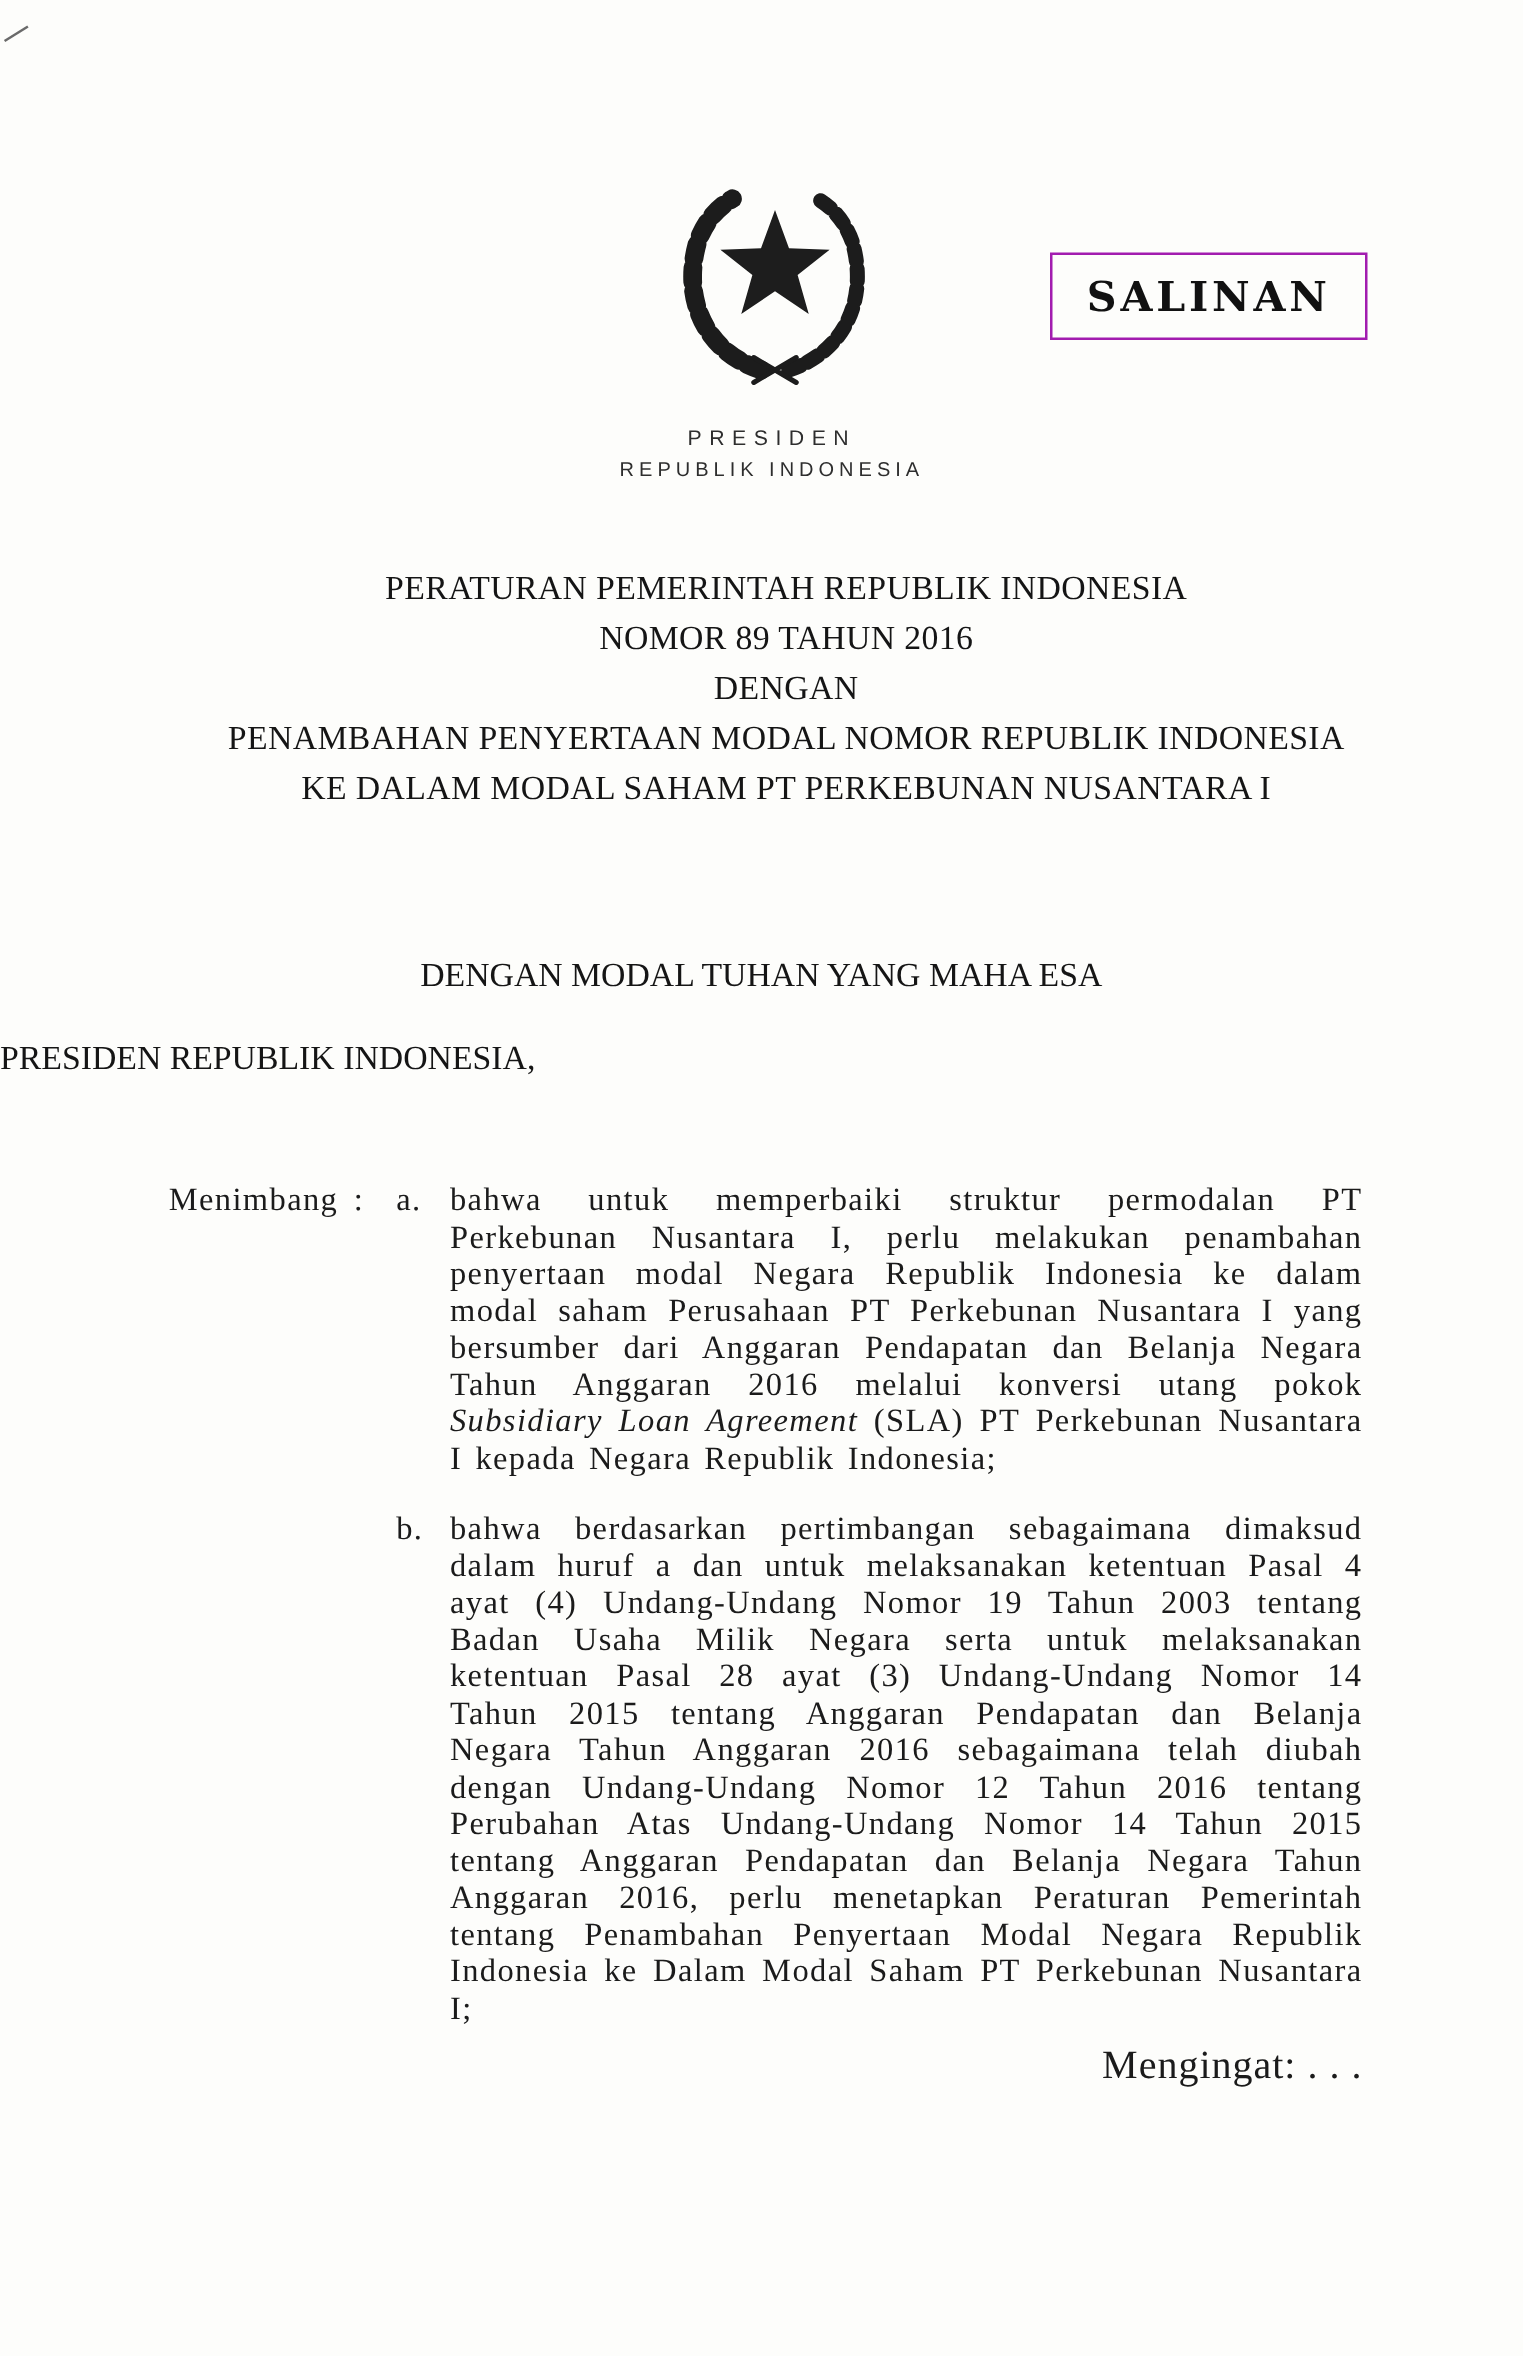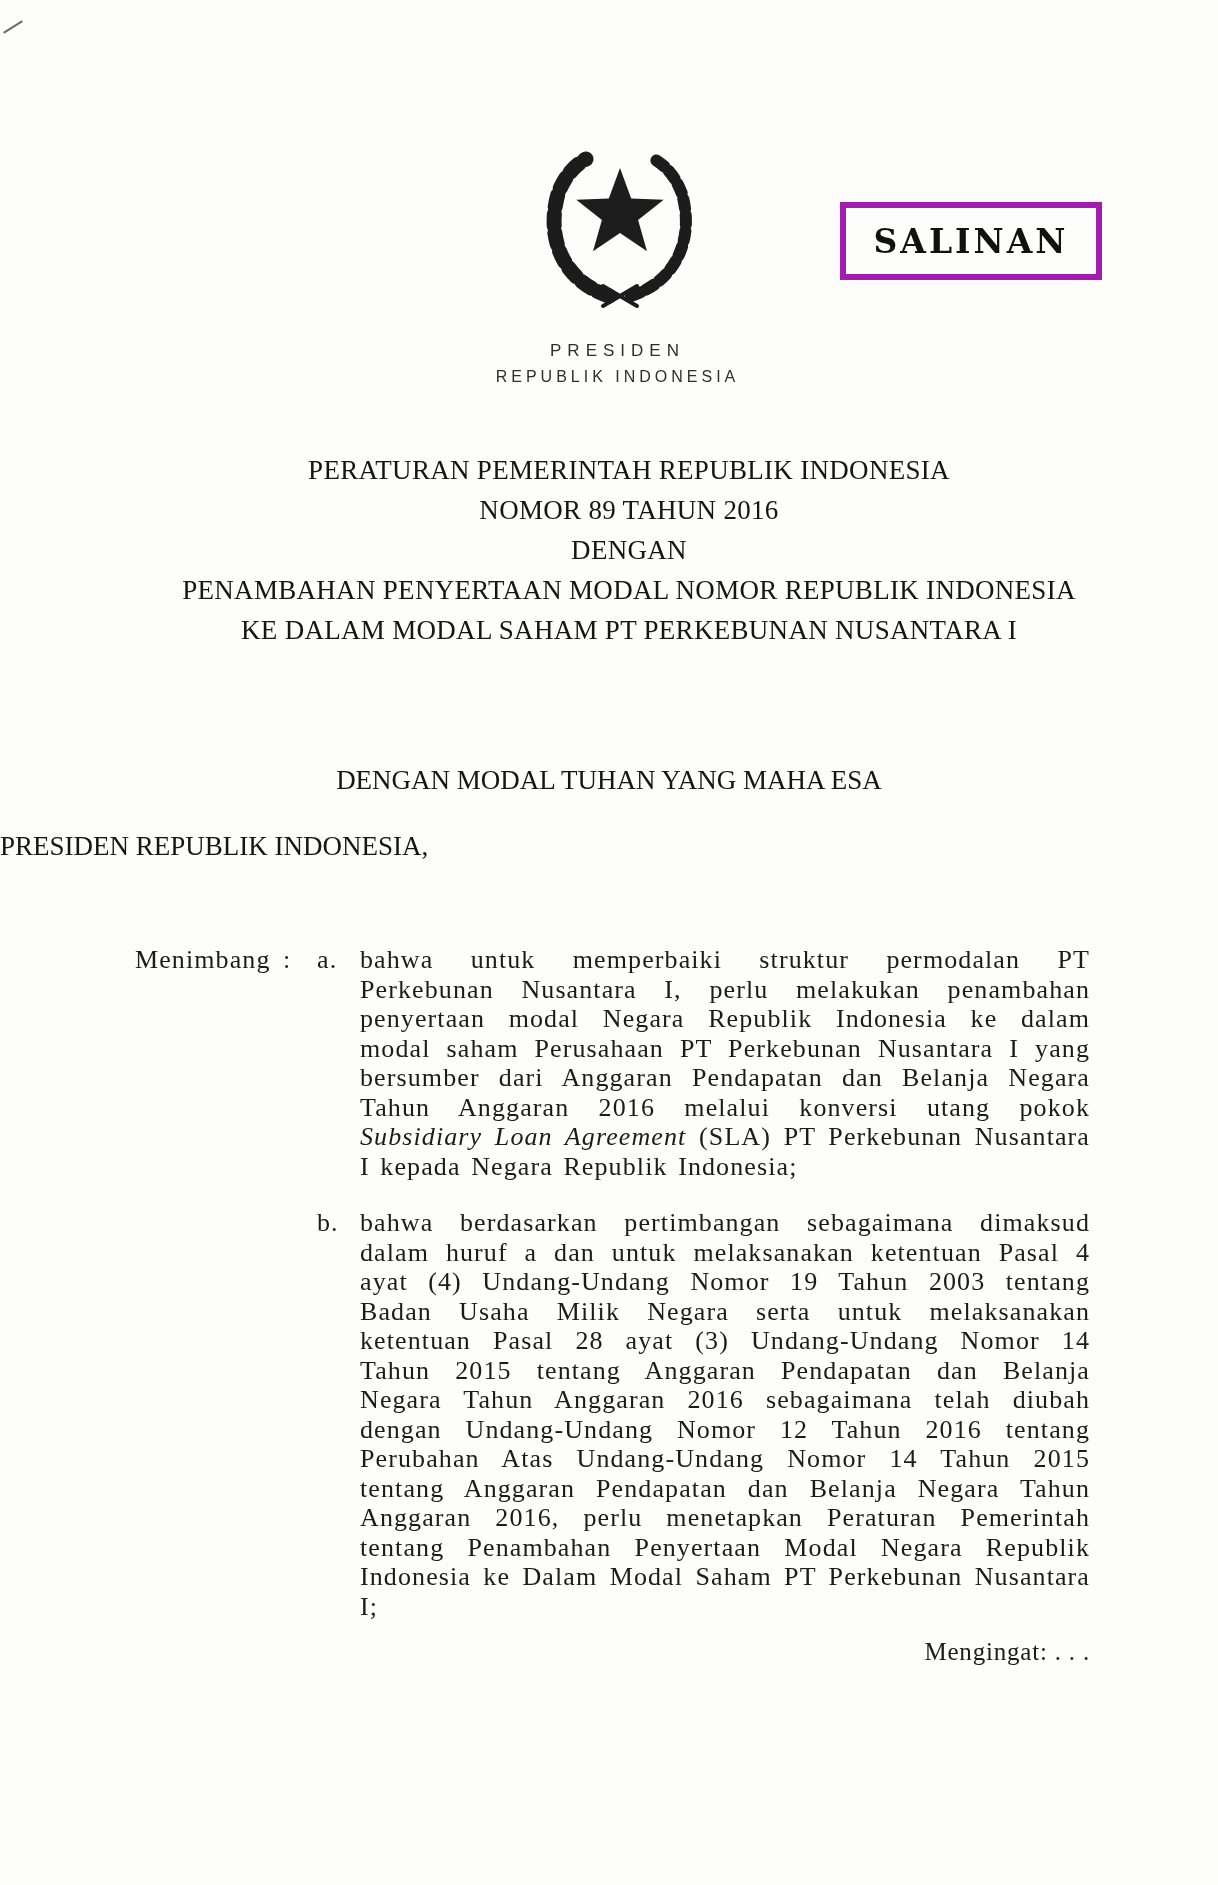--- a/index.html
+++ b/index.html
@@ -20,21 +20,21 @@
     transform: rotate(-32deg);
   }
 
   
   .emblem { position: absolute; left: 535px; top: 136px; }
 
   
   .stamp {
     position: absolute; left: 840px; top: 202px;
     width: 250px; height: 66px;
-    border: 6px solid #a21caf;
+    border: 2px solid #a21caf;
     display: flex; align-items: center; justify-content: center;
   }
   .stamp-label {
     font-family: "DejaVu Serif", serif;
     font-weight: bold; font-size: 33px; letter-spacing: 3px;
     color: #111;
   }
 
   
   .letterhead {
@@ -79,21 +79,21 @@
     flex: 1 1 auto;
     text-align: justify;
     word-spacing: 3px;
   }
   .m-text em { font-style: italic; }
   .item-b { margin-top: 27px; }
 
   .catchword {
     margin-top: 16px;
     text-align: right;
-    font-size: 25px; letter-spacing: 0.8px;
+    font-size: 32px; letter-spacing: 0.8px;
   }
 </style>
 </head>
 <body>
 
 <div class="page">
 
   <div class="artifact"></div>
 
   <svg class="emblem" width="170" height="176" viewBox="0 0 170 176">

